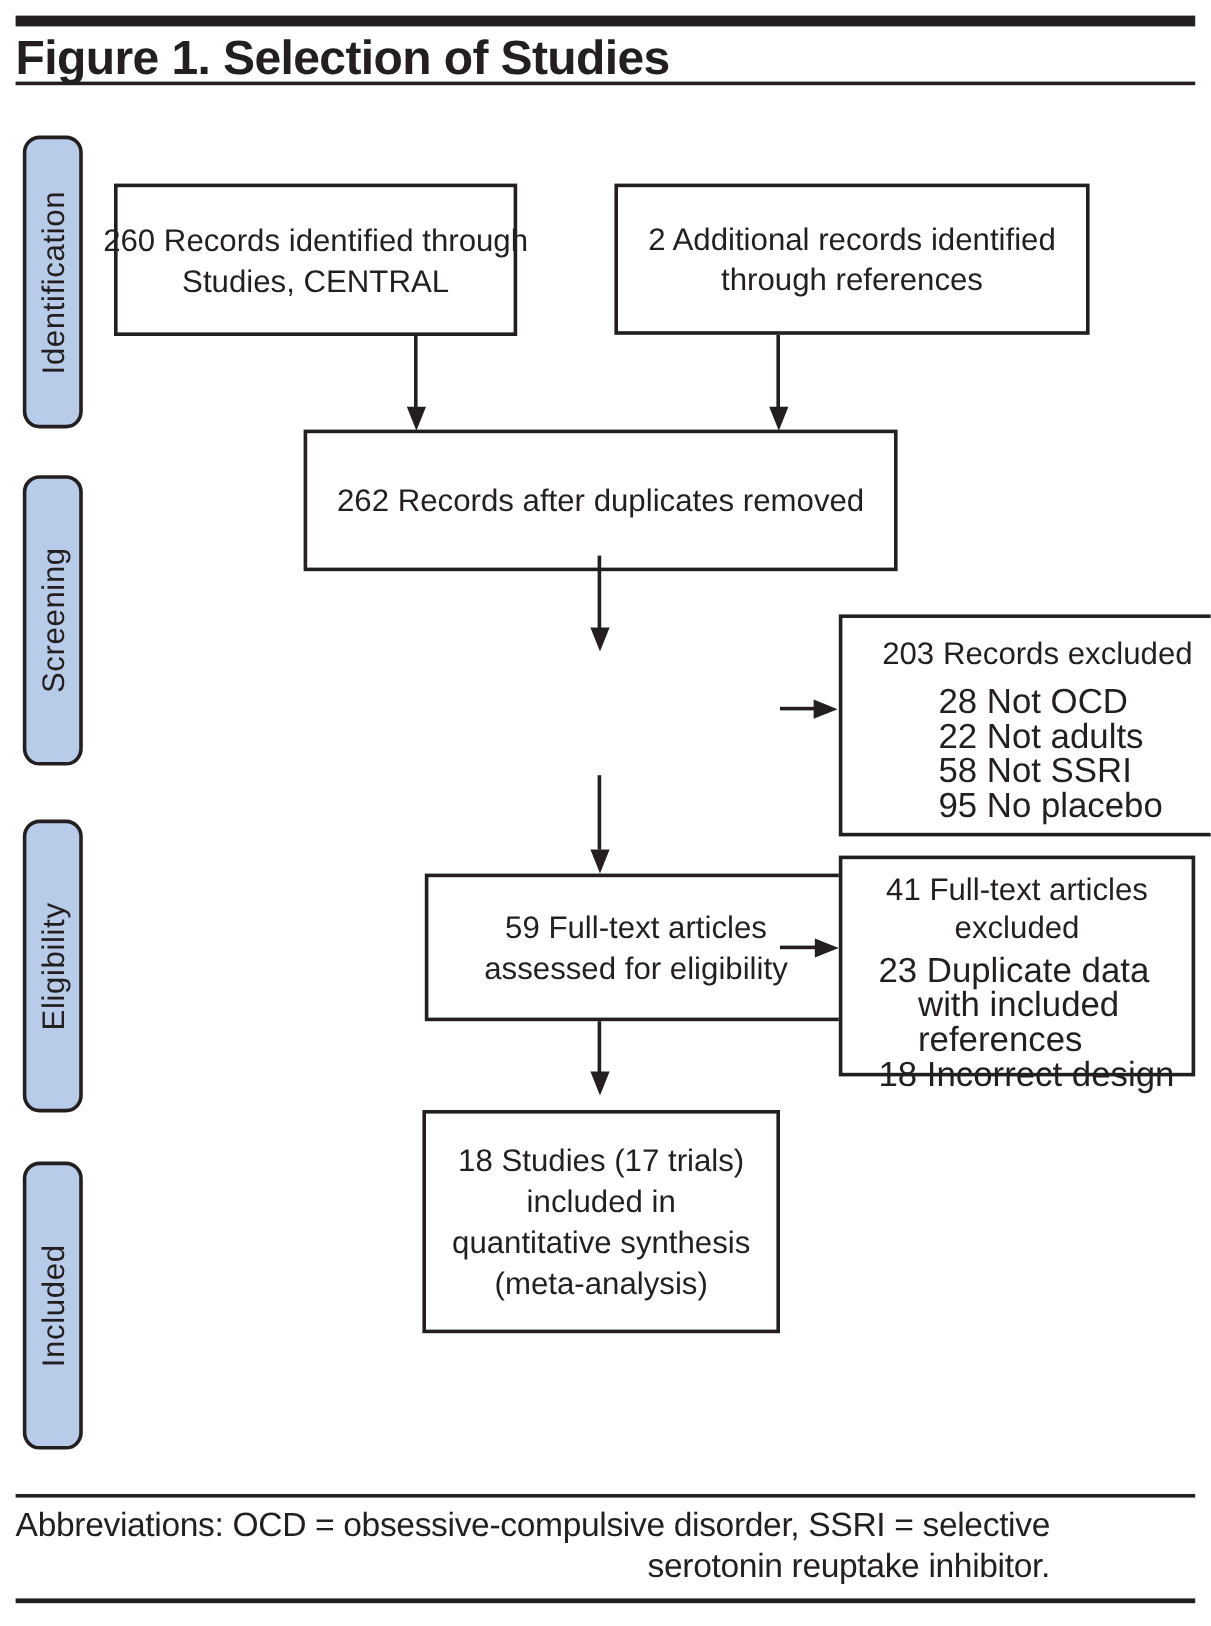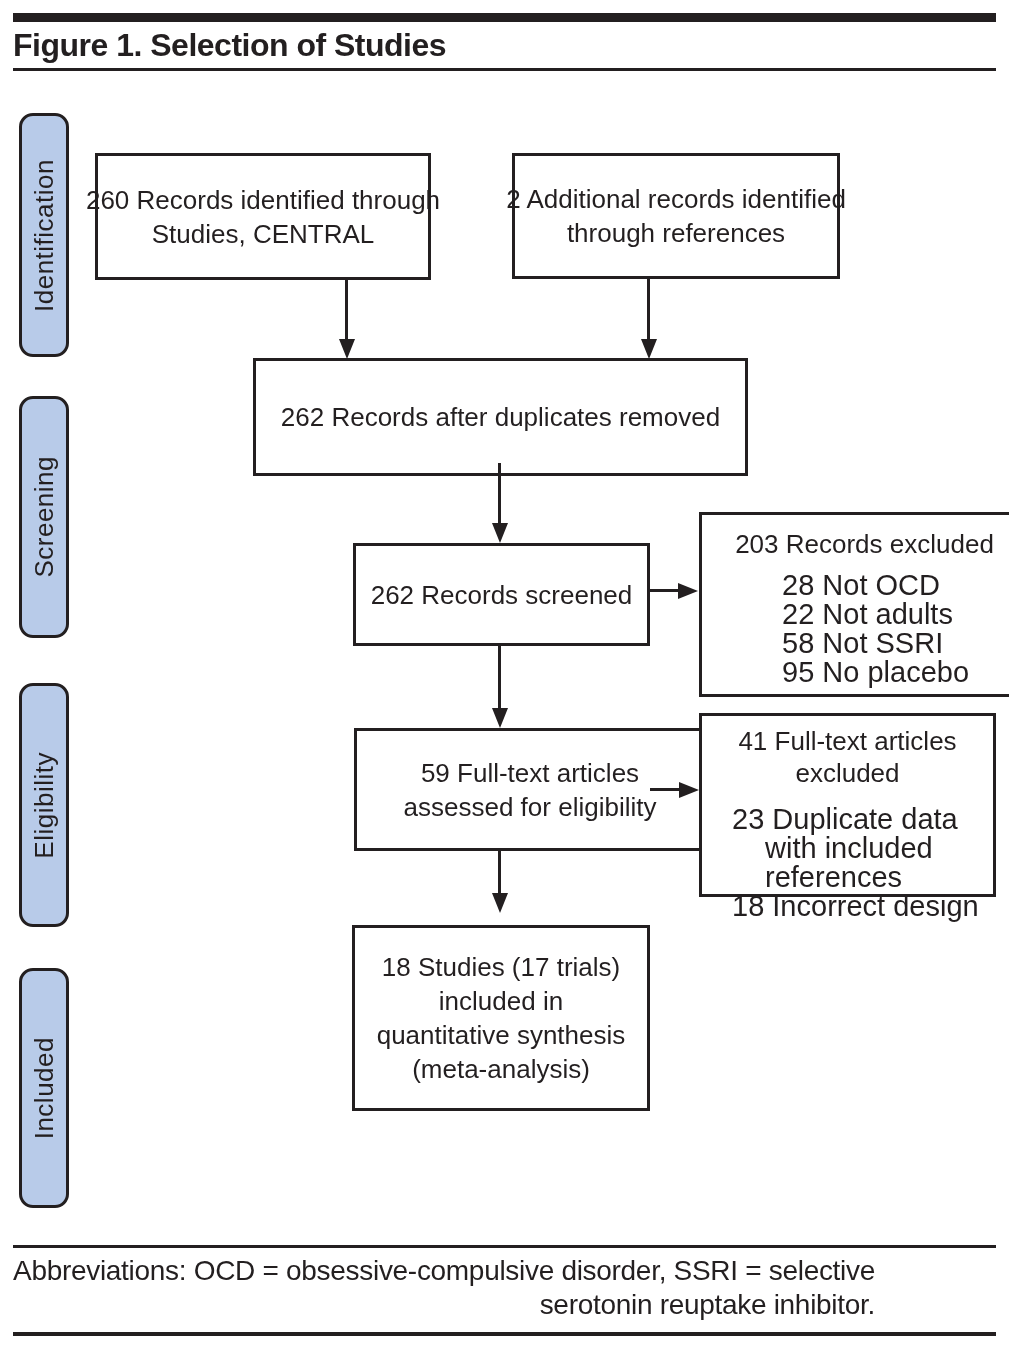--- a/index.html
+++ b/index.html
@@ -7,21 +7,21 @@
     position:relative;width:1009px;height:1355px;background:#ffffff;
     font-family:"Liberation Sans", sans-serif;color:#231f20;overflow:hidden;
   }
   .rule{position:absolute;background:#231f20;}
   .top-bar{left:13px;top:13px;width:983px;height:9px;}
   .title-rule{left:13px;top:68px;width:983px;height:3px;}
   .footer-rule-top{left:13px;top:1245px;width:983px;height:3px;}
   .footer-rule-bottom{left:13px;top:1332px;width:983px;height:4px;}
   .fig-title{
     position:absolute;left:13px;top:27px;margin:0;
-    font-size:32px;font-weight:bold;letter-spacing:-0.5px;
+    font-size:40px;font-weight:bold;letter-spacing:-0.5px;
   }
   
   .stage{
     position:absolute;left:19px;width:50px;
     background:#b8cbe9;border:3px solid #231f20;border-radius:14px;
     display:flex;align-items:center;justify-content:center;
     box-sizing:border-box;
   }
   .stage span{
     writing-mode:vertical-rl;transform:rotate(180deg);
@@ -33,37 +33,37 @@
   .stage-included{top:968px;height:240px;}
   
   .fbox{
     position:absolute;background:#ffffff;border:3px solid #231f20;
     box-sizing:border-box;display:flex;flex-direction:column;
     align-items:center;justify-content:center;text-align:center;
     font-size:26px;line-height:34px;
   }
   .fbox .line{display:block;white-space:nowrap;}
   .box-identified{left:95px;top:153px;width:336px;height:127px;}
-  .box-additional{left:512px;top:153px;width:328px;height:126px;}
+  .box-additional{left:512px;top:153px;width:396px;height:126px;}
   .box-duplicates{left:253px;top:358px;width:495px;height:118px;}
   .box-screened{left:353px;top:543px;width:297px;height:103px;}
   .box-assessed{left:354px;top:728px;width:352px;height:123px;text-align:right;}
   .box-synthesis{left:352px;top:913px;width:298px;height:186px;margin-top:12px;}
   
   .xbox{
     position:absolute;background:#ffffff;border:3px solid #231f20;
     box-sizing:border-box;font-size:26px;
   }
   .box-rec-excluded{left:699px;top:512px;width:331px;height:185px;}
   .box-ft-excluded{left:699px;top:713px;width:297px;height:184px;}
   .xbox .xtitle{margin-top:13px;text-align:center;line-height:32px;}
   .xbox .xlist{margin-top:11px;text-align:left;font-size:29px;line-height:29px;}
   .box-rec-excluded .xlist{margin-left:80px;}
   .box-ft-excluded .xtitle{margin-top:9px;}
-  .box-ft-excluded .xlist{margin-left:30px;margin-top:16px;margin-right:4px;}
+  .box-ft-excluded .xlist{margin-left:30px;margin-top:6px;margin-right:4px;}
   .box-ft-excluded .xitem{padding-left:33px;text-indent:-33px;}
   
   .vline{position:absolute;width:3px;background:#231f20;}
   .vhead{position:absolute;width:0;height:0;
     border-left:8px solid transparent;border-right:8px solid transparent;
     border-top:20px solid #231f20;}
   .hline{position:absolute;height:3px;background:#231f20;}
   .hhead{position:absolute;width:0;height:0;
     border-top:8px solid transparent;border-bottom:8px solid transparent;
     border-left:20px solid #231f20;}
@@ -104,23 +104,20 @@
 
   <div class="fbox box-additional">
     <span class="line">2 Additional records identified</span>
     <span class="line">through references</span>
   </div>
 
   <div class="fbox box-duplicates">
     <span class="line">262 Records after duplicates removed</span>
   </div>
 
-  <div class="fbox box-screened">
-    <span class="line">262 Records screened</span>
-  </div>
 
   <div class="xbox box-rec-excluded">
     <div class="xtitle">203 Records excluded</div>
     <div class="xlist">
       <div class="xitem">28 Not OCD</div>
       <div class="xitem">22 Not adults</div>
       <div class="xitem">58 Not SSRI</div>
       <div class="xitem">95 No placebo</div>
     </div>
   </div>

